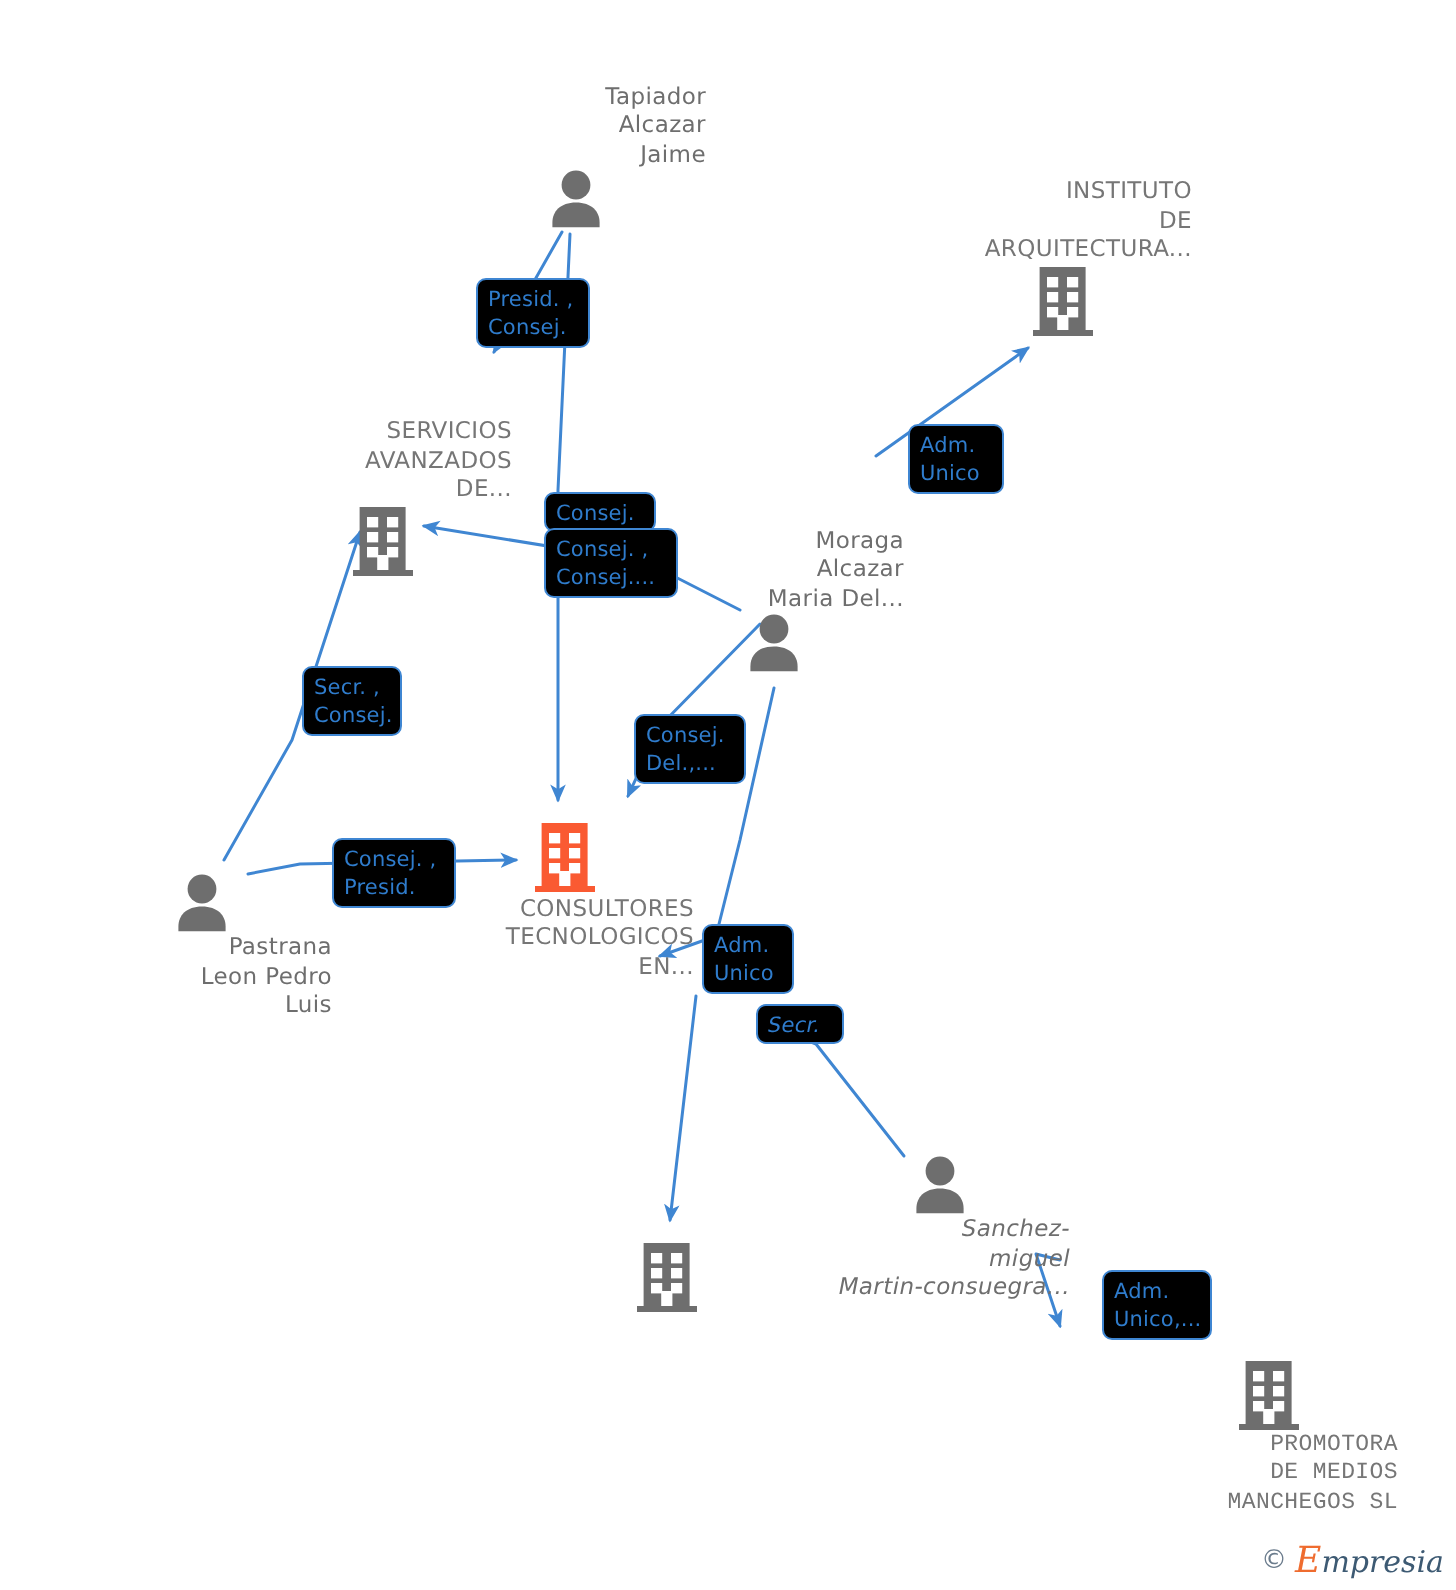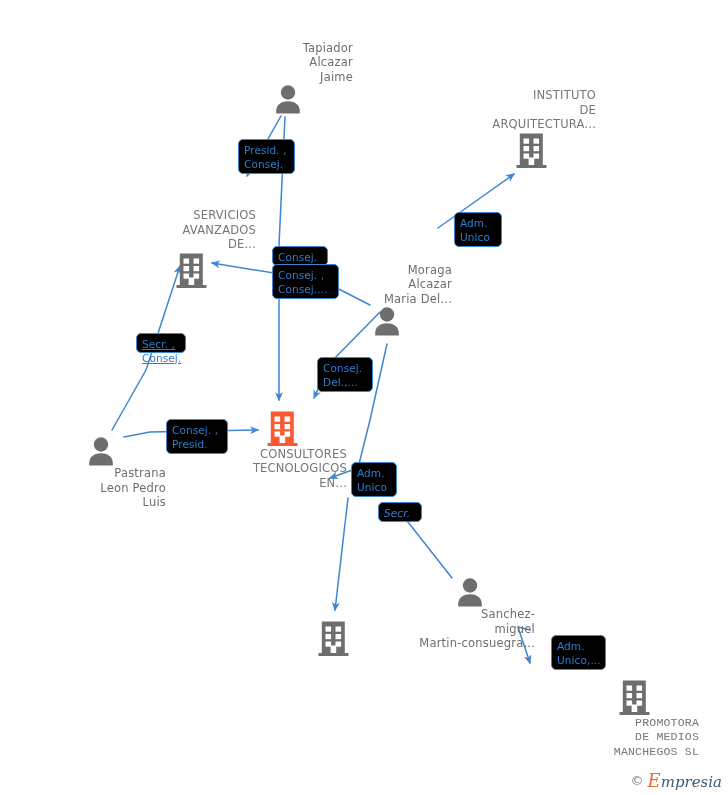--- a/index.html
+++ b/index.html
@@ -195,21 +195,21 @@
             <rect x="7.5" y="6.5" width="5.6" height="5.2" fill="#ffffff"></rect>
             <rect x="7.5" y="14" width="5.6" height="5.2" fill="#ffffff"></rect>
             <rect x="7.5" y="21.5" width="5.6" height="5.2" fill="#ffffff"></rect>
             <rect x="17.5" y="6.5" width="5.6" height="5.2" fill="#ffffff"></rect>
             <rect x="17.5" y="14" width="5.6" height="5.2" fill="#ffffff"></rect>
             <rect x="17.5" y="21.5" width="5.6" height="5.2" fill="#ffffff"></rect>
             <rect x="12.6" y="25.5" width="5.6" height="7.5" fill="#ffffff"></rect>
             <rect x="0.5" y="33" width="30" height="3" fill="#6e6e6e"></rect>
           </svg></span>
       </div>
-      <div class="node" style="width: 130px; left: 405px; top: 577px;">
+      <div class="node" style="width: 130px; left: 405px; top: 577px; font-style: italic;">
         <span class="icon-wrap"><svg width="32" height="30" viewBox="0 0 32 30" xmlns="http://www.w3.org/2000/svg">
             <circle cx="16" cy="8.5" r="7.2" fill="#6e6e6e"></circle>
             <path d="M16 17.2 C8.2 17.2 4.2 21.6 4.2 27.2 L4.2 29.6 L27.8 29.6 L27.8 27.2 C27.8 21.6 23.8 17.2 16 17.2 Z" fill="#6e6e6e"></path>
           </svg></span>
         <span class="node-label">Sanchez-
 miguel
 Martin-consuegra...</span>
       </div>
       <div class="node" style="width: 130px; left: 569px; top: 678.5px; font-family: Liberation Mono, monospace;">
         <span class="icon-wrap"><svg width="31" height="37" viewBox="0 0 31 37" xmlns="http://www.w3.org/2000/svg">
@@ -232,21 +232,21 @@
   <div id="edge-label-layer">
       <div class="edge-label" style="left: 222px; top: 139px; width: 57px; height: 35px;">Presid. ,
 Consej.</div>
       <div class="edge-label" style="left: 256px; top: 246px; width: 56px; height: 20px;">Consej.</div>
       <div class="edge-label" style="left: 256px; top: 264px; width: 67px; height: 35px;">Consej. ,
 Consej....</div>
       <div class="edge-label" style="left: 438px; top: 212px; width: 48px; height: 35px;">Adm.
 Unico</div>
       <div class="edge-label" style="left: 301px; top: 357px; width: 56px; height: 35px;">Consej.
 Del.,...</div>
-      <div class="edge-label" style="left: 120px; top: 333px; width: 50px; height: 20px; text-decoration: underline;">Secr. ,
+      <div class="edge-label" style="left: 135px; top: 333px; width: 50px; height: 35px;">Secr. ,
 Consej.</div>
       <div class="edge-label" style="left: 150px; top: 419px; width: 62px; height: 35px;">Consej. ,
 Presid.</div>
       <div class="edge-label" style="left: 335px; top: 462px; width: 46px; height: 35px;">Adm.
 Unico</div>
       <div class="edge-label" style="left: 362px; top: 502px; width: 44px; height: 20px; font-style: italic;">Secr.</div>
       <div class="edge-label" style="left: 535px; top: 635px; width: 55px; height: 35px;">Adm.
 Unico,...</div>
     </div>
 

